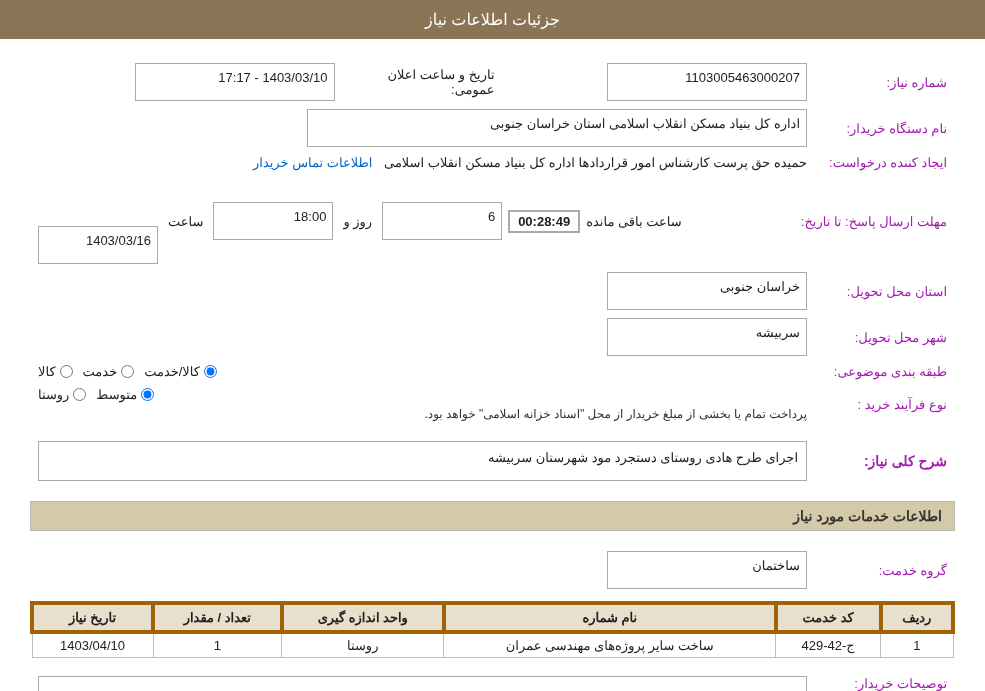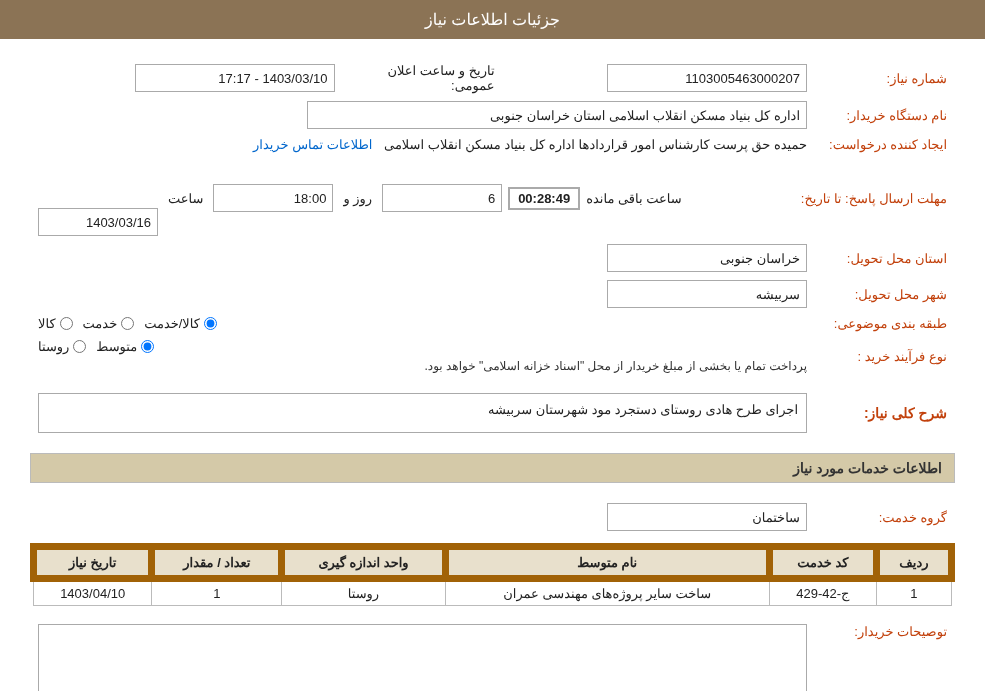--- a/index.html
+++ b/index.html
@@ -39,36 +39,36 @@
     }
     .info-table {
       width: 100%;
       border-collapse: collapse;
     }
     .info-table td {
       padding: 4px 8px;
       vertical-align: middle;
     }
     .label-cell {
-      color: #c2410c;
+      color: #a21caf;
       white-space: nowrap;
       font-weight: normal;
       text-align: right;
       width: 140px;
     }
     .value-cell {
       text-align: right;
     }
     .input-box {
       border: 1px solid #aaa;
       padding: 3px 6px;
       background: #fff;
       min-width: 120px;
       display: inline-block;
-      height: 28px;
+      height: 38px;
       line-height: 22px;
     }
     .input-medium {
       width: 200px;
     }
     .input-small {
       width: 120px;
       margin-top: 48px;
     }
     .link-blue {
@@ -113,21 +113,21 @@
       text-align: right;
       background: #fff;
     }
     .service-table {
       width: 100%;
       border-collapse: collapse;
       margin-top: 8px;
     }
     .service-table th {
       background: #e8e0cc;
-      border: 7px solid #a16207;
+      border: 4px solid #a16207;
       padding: 5px 8px;
       text-align: center;
       font-weight: bold;
       font-size: 13px;
     }
     .service-table td {
       border: 1px solid #bbb;
       padding: 4px 8px;
       text-align: center;
     }
@@ -325,21 +325,21 @@
         </td>
       </tr>
     </tbody>
       </table>
 
     <table class="service-table">
       <thead>
         <tr>
           <th>ردیف</th>
           <th>کد خدمت</th>
-          <th>نام متوسط</th>
+          <th>نام شماره</th>
           <th>واحد اندازه گیری</th>
           <th>تعداد / مقدار</th>
           <th>تاریخ نیاز</th>
         </tr>
       </thead>
       <tbody id="service-tbody">
       <tr>
             <td>1</td>
             <td>ج-42-429</td>
             <td>ساخت سایر پروژه‌های مهندسی عمران</td>

